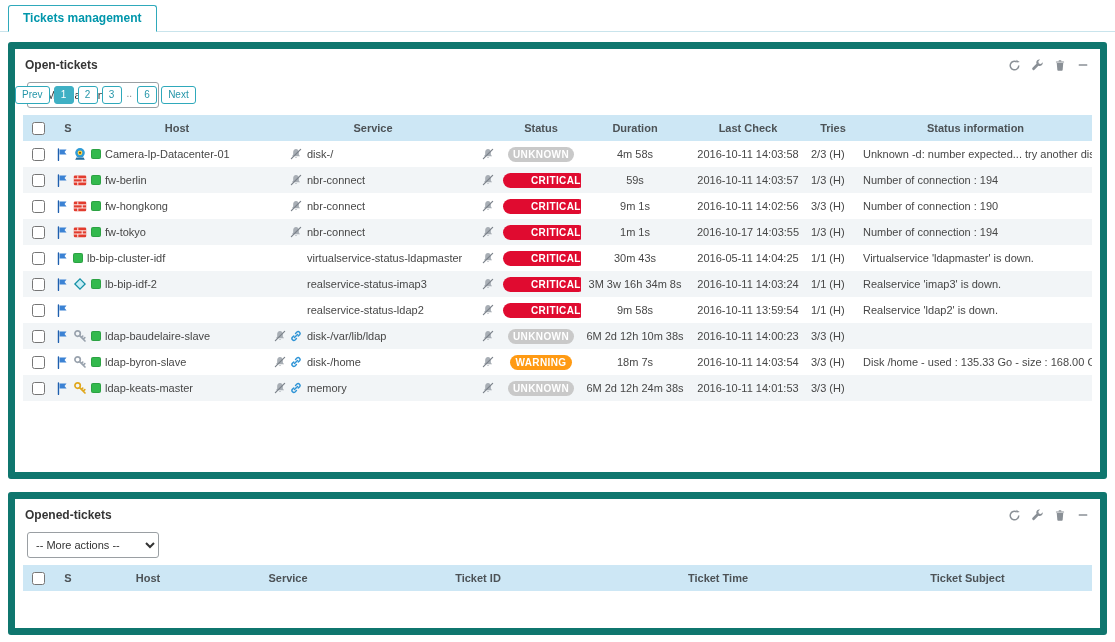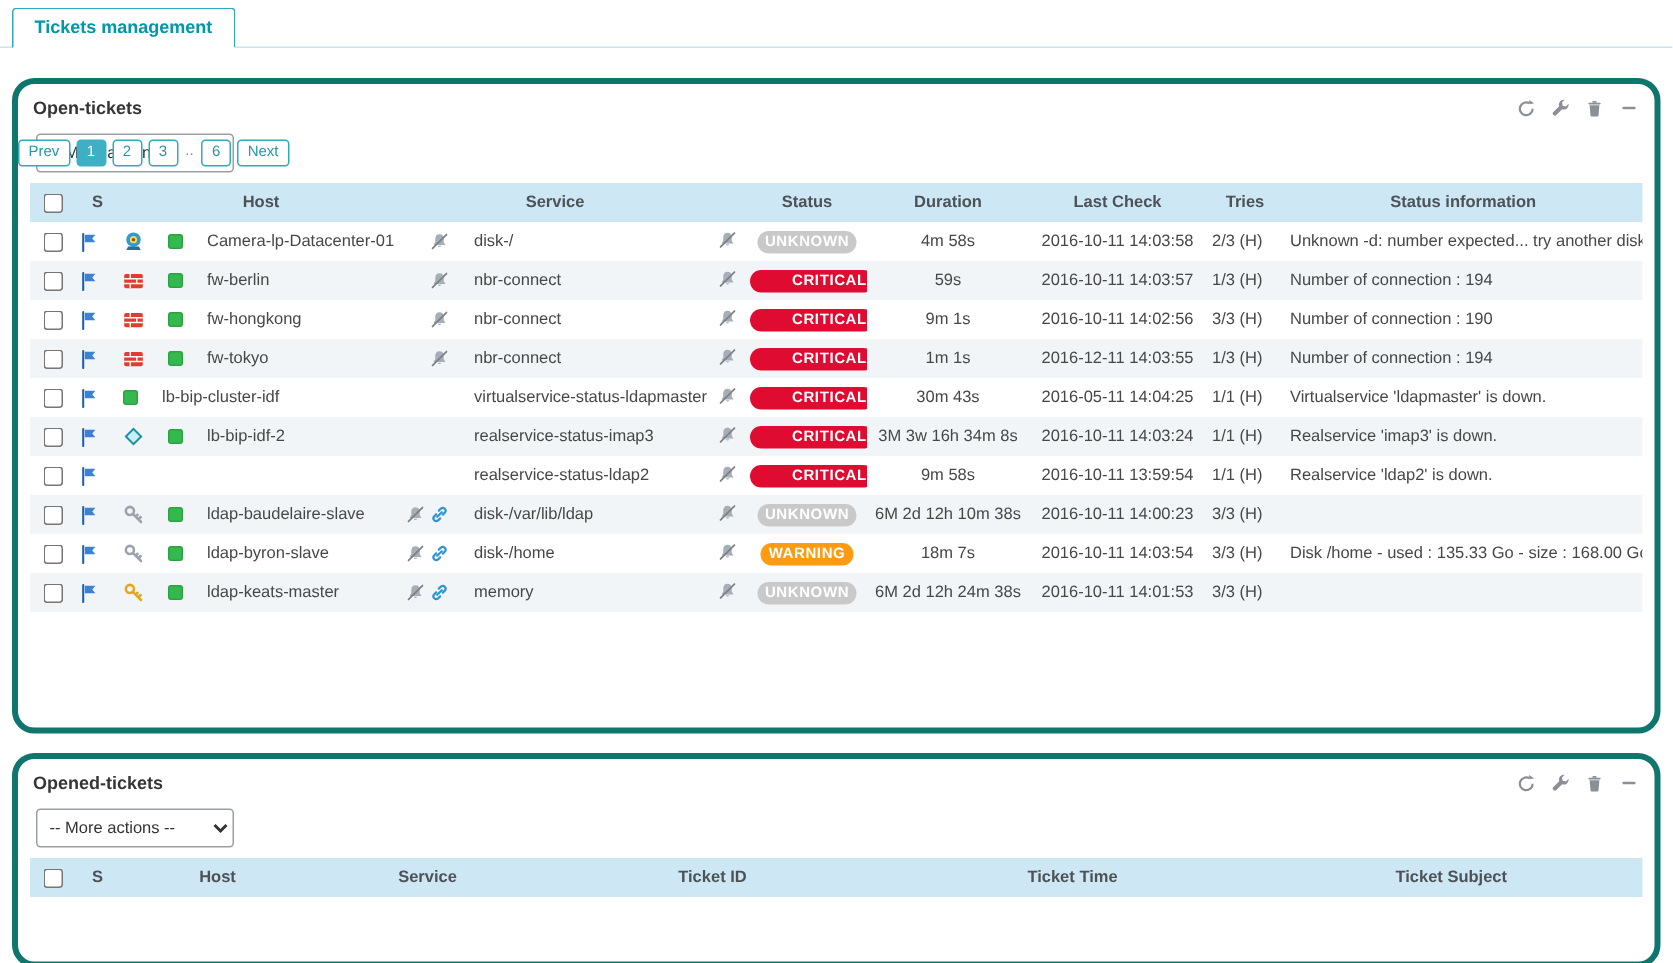--- a/index.html
+++ b/index.html
@@ -15,21 +15,21 @@
     --header-blue:#cde7f5; --green:#33b94d;
   }
   
   .tabs{ display:flex; align-items:flex-end; padding:6px 8px 0; border-bottom:1px solid #c9e4ec; height:32px; }
   .tab{
     padding:5px 14px 6px; border:1px solid var(--accent); border-bottom:1px solid #fff;
     background:#fff; color:var(--accent-text); font-weight:bold; font-size:12px;
     border-radius:3px 3px 0 0; position:relative; bottom:-1px; cursor:pointer;
   }
   
-  .panel{ margin:20px 8px 0; border:4px solid #0f766e; border-radius:15px; background:#fff; }
+  .panel{ margin:10px 8px 0; border:7px solid #0f766e; border-radius:3px; background:#fff; }
   .panel-open{ height:437px; overflow:hidden; }
   .panel-opened{ margin-top:13px; height:143px; overflow:hidden; }
   .panel-hd{ display:flex; align-items:center; justify-content:space-between; padding:9px 10px 5px; }
   .panel-title{ font-weight:bold; font-size:12px; color:#353535; }
   .panel-tools{ display:flex; gap:9px; align-items:center; }
   .tool{ display:inline-flex; width:14px; height:14px; align-items:center; justify-content:center; cursor:pointer; }
   
   .actions-row{ position:relative; height:36px; padding:5px 12px 0; }
   .more-actions{
     height:26px; min-width:132px; font-size:11px; color:#333;
@@ -51,21 +51,21 @@
     text-align:center; font-size:11px; overflow:hidden; white-space:nowrap;
   }
   tbody td{ height:26px; padding:0 2px; color:#474747; white-space:nowrap; overflow:hidden; }
   tbody tr:nth-child(even){ background:#f2f5f7; }
   .c-cb{ text-align:center; }
   .c-cb input, thead .c-cb input{ vertical-align:middle; }
   .c-duration,.c-last,.c-status{ text-align:center; }
   .c-tries{ text-align:left; padding-left:4px; }
   .c-info{ text-align:left; padding-left:4px; }
   .c-bell{ text-align:center; }
-  .cellflex{ display:flex; align-items:center; gap:16px; }
+  .cellflex{ display:flex; align-items:center; gap:4px; }
   .svc-icons{ width:30px; display:flex; justify-content:flex-end; align-items:center; gap:2px; flex:none; }
   .sq{ width:10px; height:10px; background:var(--green); border-radius:2px; flex:none; box-shadow:inset 0 0 0 1px rgba(0,0,0,.12); }
   .ic{ display:inline-flex; width:14px; height:14px; align-items:center; justify-content:center; flex:none; }
   .ic svg{ display:block; }
   .badge{
     display:inline-block; min-width:58px; padding:2px 5px; border-radius:9px;
     font-size:10px; font-weight:bold; color:#fff; text-align:center; letter-spacing:.4px;
   }
   .badge-critical{ background:var(--critical);padding-left:28px; }
   .badge-warning{ background:var(--warning); }
@@ -329,21 +329,21 @@
           </td>
           <td class="c-bell"><span class="ic">
               <svg width="12" height="12" viewBox="0 0 14 14">
                 <path d="M7 1.3C4.9 1.3 3.7 2.9 3.7 4.9v2.6L2.3 9.7h9.4l-1.4-2.2V4.9c0-2-1.2-3.6-3.3-3.6z" fill="#a8aeb5"></path>
                 <path d="M5.6 10.4a1.5 1.5 0 0 0 2.8 0z" fill="#a8aeb5"></path>
                 <path d="M1.6 12.4L12.4 1.6" stroke="#7b828a" stroke-width="1.4" stroke-linecap="round"></path>
               </svg>
             </span></td>
           <td class="c-status"><span class="badge badge-critical">CRITICAL</span></td>
           <td class="c-duration">1m 1s</td>
-          <td class="c-last">2016-12-11 14:03:55</td>
+          <td class="c-last">2016-10-17 14:03:55</td>
           <td class="c-tries">1/3 (H)</td>
           <td class="c-info">Number of connection : 194</td>
         </tr>
         <tr>
           <td class="c-cb"><input type="checkbox" style=""></td>
           <td colspan="2" class="c-host">
             <div class="cellflex">
               <span class="ic">
                 <svg width="11" height="13" viewBox="0 0 12 14">
                   <path d="M1.6 1v12.4" stroke="#1e5fae" stroke-width="1.5" stroke-linecap="round"></path>

